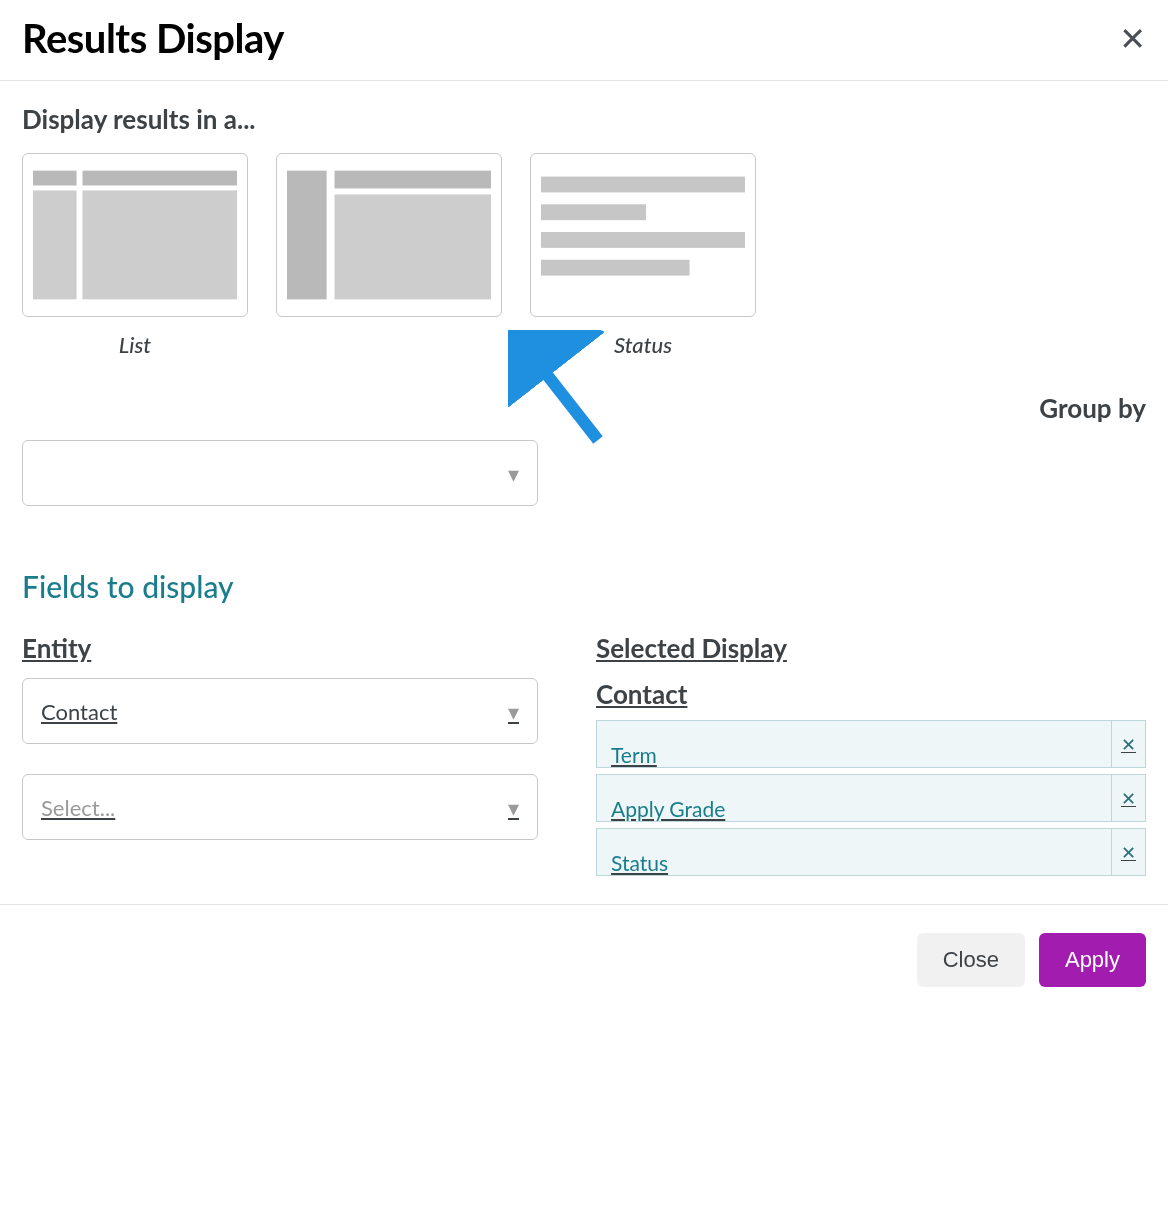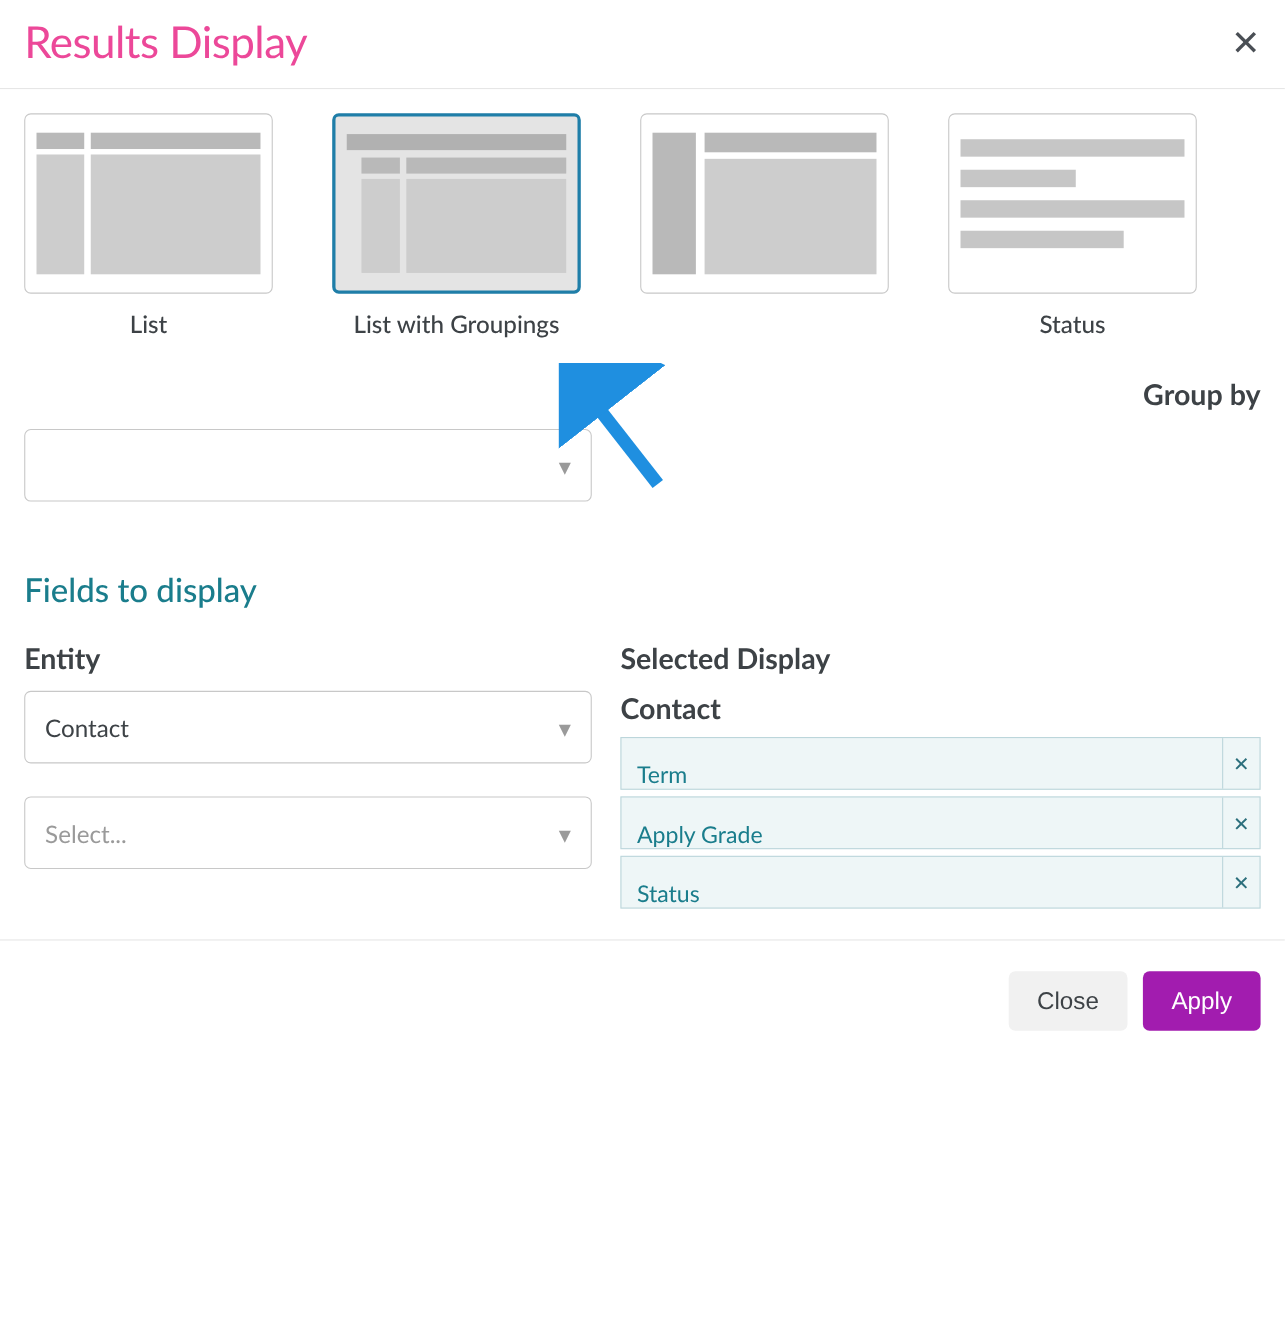--- a/index.html
+++ b/index.html
@@ -11,43 +11,44 @@
   }
   .modal-header {
     display: flex;
     justify-content: space-between;
     align-items: center;
     padding: 14px 22px 18px 22px;
     border-bottom: 1px solid #e6e6e6;
   }
   .modal-title {
     font-size: 40px;
-    font-weight: 400;
-    color: #ec4899;
+    font-weight: 700;
+    color: #000000;
     letter-spacing: -0.5px;
   }
   .close-x {
     font-size: 32px;
     color: #4a4f55;
     cursor: pointer;
     line-height: 1;
   }
   .modal-body {
     padding: 22px;
   }
   .section-label {
     font-size: 26px;
     font-weight: 700;
     color: #3d4246;
     margin-bottom: 18px;
   }
   .display-options {
     display: flex;
-    gap: 54px;
+    gap: 28px;
     margin-bottom: 34px;
+    font-style: italic;
   }
   .display-option { text-align: center; }
   .option-card {
     width: 226px;
     height: 164px;
     border: 1px solid #c8c8c8;
     border-radius: 6px;
     background: #fff;
     cursor: pointer;
     display: flex;
@@ -92,21 +93,22 @@
   }
   .placeholder { color: #9a9a9a; }
   .fields-heading {
     font-size: 30px;
     color: #1a7d8c;
     font-weight: 500;
     margin: 62px 0 28px 0;
   }
   .two-col {
     display: flex;
-    gap: 26px;
+    gap: 58px;
+    text-decoration: underline;
   }
   .col { width: 516px; }
   .col-right { flex: 1; }
   .sub-label {
     font-size: 26px;
     font-weight: 700;
     color: #3d4246;
     margin-bottom: 14px;
   }
   .entity-name {
@@ -177,47 +179,36 @@
 
 <div class="wrap">
 
 <div class="modal-header">
   <div class="modal-title">Results Display</div>
   <div class="close-x">✕</div>
 </div>
 
 <div class="modal-body">
 
+  <div class="section-label">Display results in a...</div>
 
   <div class="display-options">
 
     <div class="display-option">
       <div class="option-card">
         <svg width="206" height="130" viewBox="0 0 206 130">
           <rect x="0" y="0" width="44" height="15" fill="#b9b9b9"></rect>
           <rect x="50" y="0" width="156" height="15" fill="#b9b9b9"></rect>
           <rect x="0" y="20" width="44" height="110" fill="#cdcdcd"></rect>
           <rect x="50" y="20" width="156" height="110" fill="#cdcdcd"></rect>
         </svg>
       </div>
       <div class="option-label">List</div>
     </div>
 
-    <div class="display-option">
-      <div class="option-card selected">
-        <svg width="206" height="130" viewBox="0 0 206 130">
-          <rect x="0" y="0" width="206" height="15" fill="#b1b1b1"></rect>
-          <rect x="14" y="22" width="36" height="15" fill="#b9b9b9"></rect>
-          <rect x="56" y="22" width="150" height="15" fill="#b9b9b9"></rect>
-          <rect x="14" y="42" width="36" height="88" fill="#cdcdcd"></rect>
-          <rect x="56" y="42" width="150" height="88" fill="#cdcdcd"></rect>
-        </svg>
-      </div>
-      <div class="option-label">List with Groupings</div>
-    </div>
 
     <div class="display-option">
       <div class="option-card">
         <svg width="206" height="130" viewBox="0 0 206 130">
           <rect x="0" y="0" width="40" height="130" fill="#b9b9b9"></rect>
           <rect x="48" y="0" width="158" height="18" fill="#b9b9b9"></rect>
           <rect x="48" y="24" width="158" height="106" fill="#cdcdcd"></rect>
         </svg>
       </div>
     </div>

